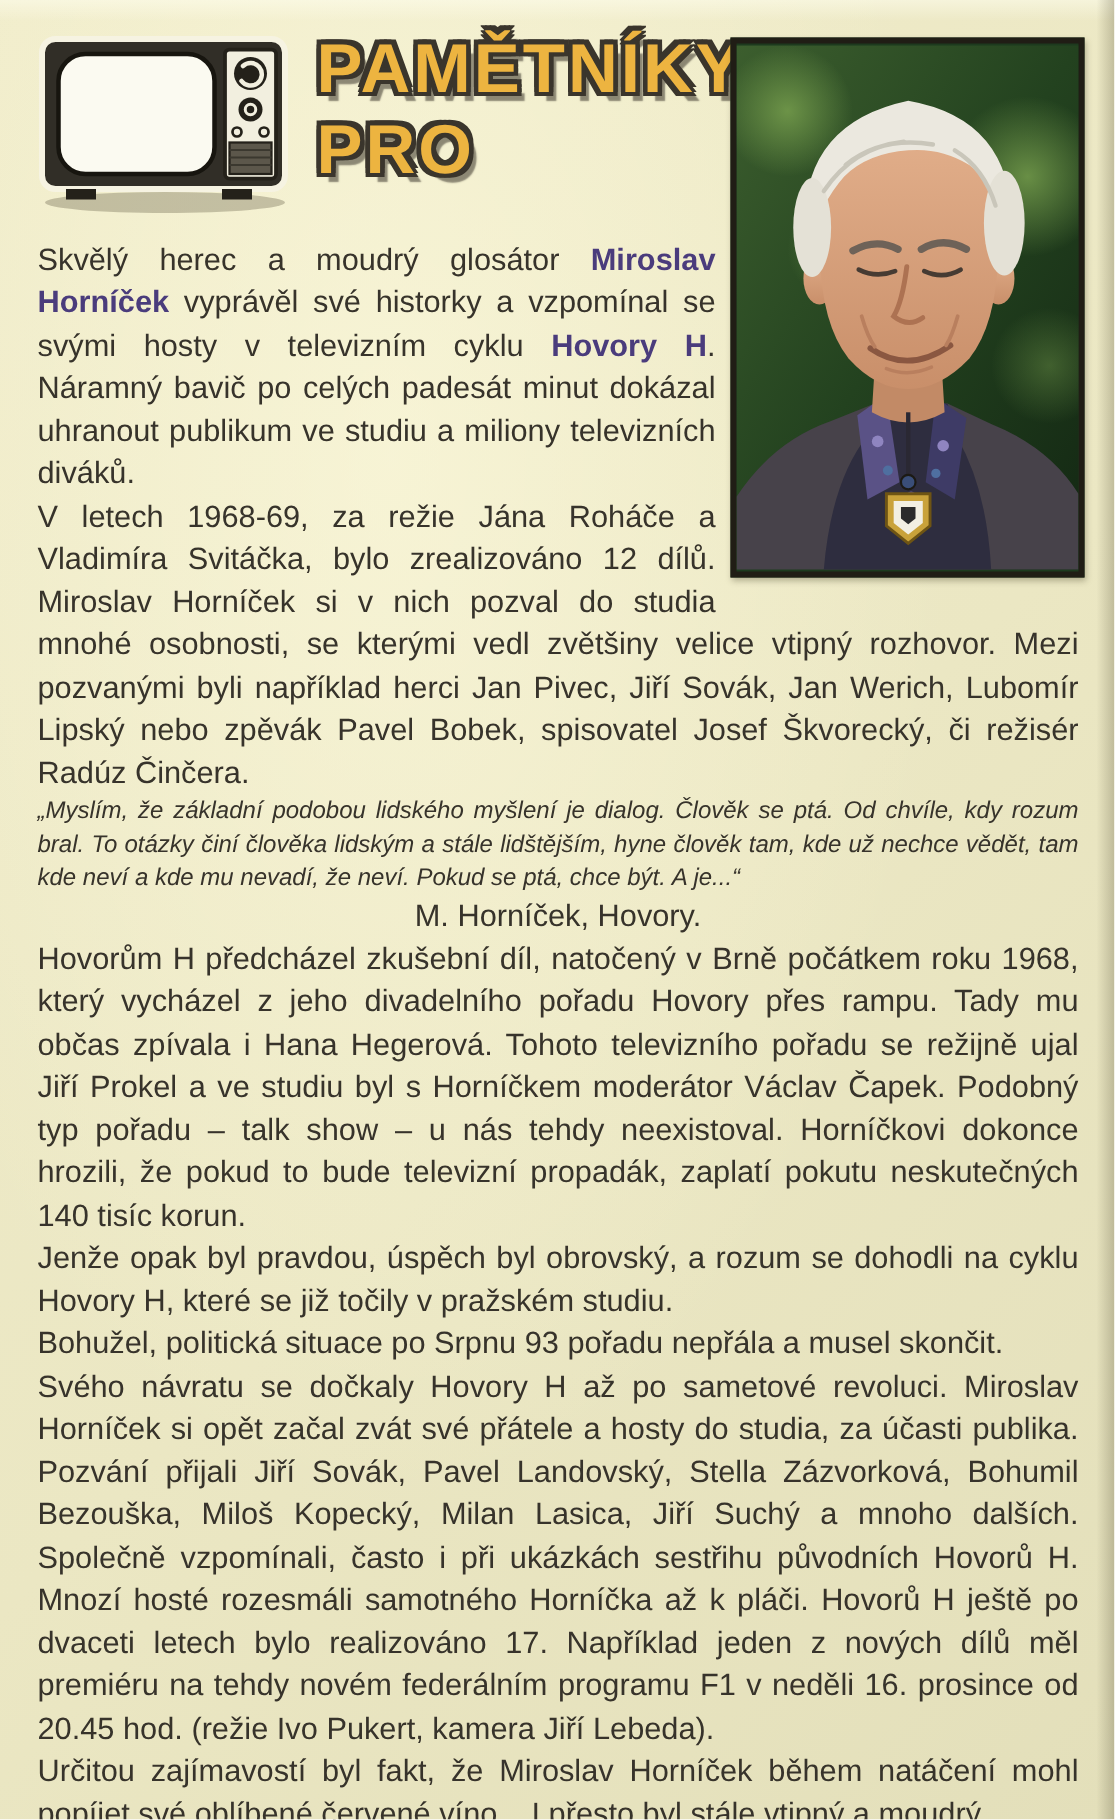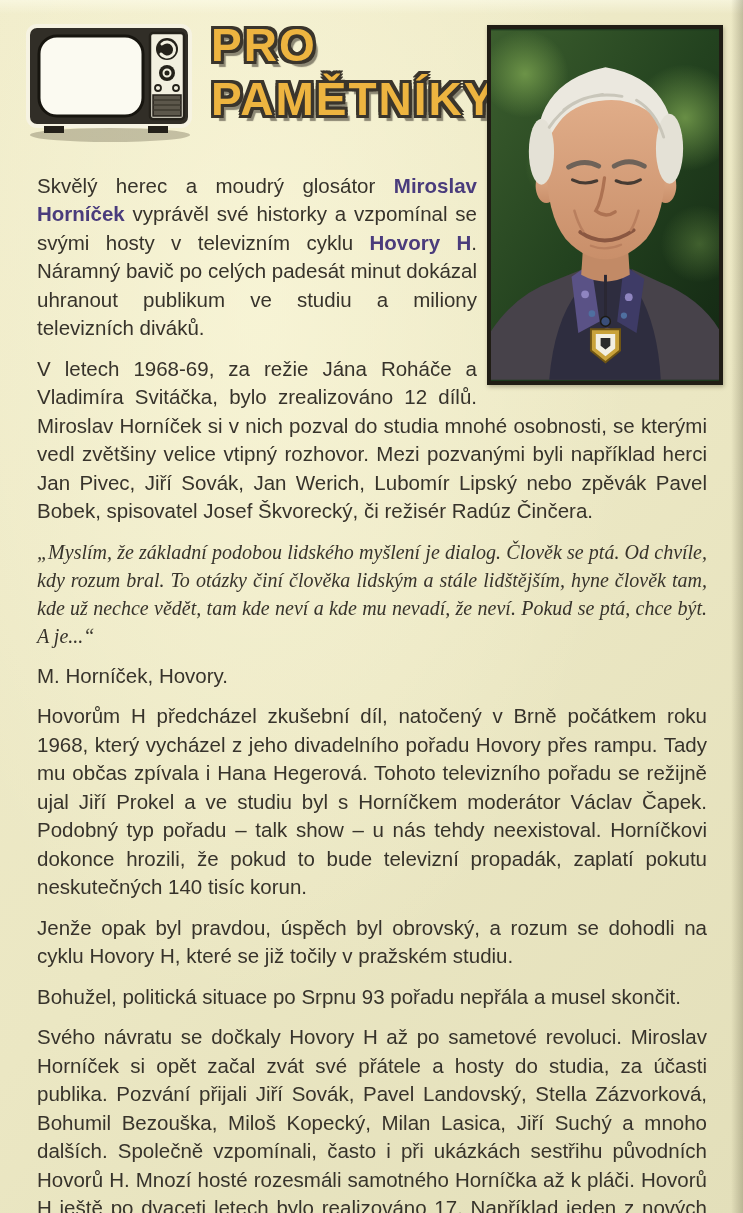--- a/index.html
+++ b/index.html
@@ -42,24 +42,24 @@
     border:4px solid #201d15;box-sizing:border-box;
     box-shadow:1px 2px 4px rgba(70,65,40,.35);
     background:#1d3a1e;
   }
   .photo-frame svg{display:block;width:100%;height:100%;}
   .body{
     position:absolute;left:25px;top:160px;width:694px;
     font-size:20.5px;line-height:1.39;text-align:justify;
   }
   .wrap-spacer{float:right;width:242px;height:236px;}
-  .body p{margin:12px;}
+  .body p{margin:0;}
   .bold-name{font-weight:bold;color:#4a3c7c;}
-  .quote{font-style:italic;font-size:20px;line-height:1.4;margin:14px 0 2px;font-family:Liberation Serif, serif;}
-  .quote-attr{text-align:left;margin:2px 10px 12px 0;}
+  .quote{font-style:italic;font-size:16px;line-height:1.4;margin:14px 0 2px;}
+  .quote-attr{text-align:center;margin:2px 10px 12px 0;}
 </style>
 </head>
 <body>
 
 <div class="page">
 
   <div class="tv-icon">
     <svg viewBox="0 0 176 126" xmlns="http://www.w3.org/2000/svg">
       <ellipse cx="88" cy="117" rx="80" ry="7" fill="rgba(70,62,40,.28)"></ellipse>
       <rect x="6" y="8" width="162" height="100" rx="9" fill="#312e27" stroke="#f6f3e2" stroke-width="4"></rect>
@@ -74,22 +74,22 @@
       <rect x="131" y="77" width="28" height="21" fill="#5c574b" stroke="#24211a" stroke-width="1.5"></rect>
       <line x1="131" y1="82" x2="159" y2="82" stroke="#3b382f" stroke-width="1.4"></line>
       <line x1="131" y1="87" x2="159" y2="87" stroke="#3b382f" stroke-width="1.4"></line>
       <line x1="131" y1="92" x2="159" y2="92" stroke="#3b382f" stroke-width="1.4"></line>
       <rect x="22" y="108" width="20" height="7" fill="#24211a"></rect>
       <rect x="126" y="108" width="20" height="7" fill="#24211a"></rect>
     </svg>
   </div>
 
   <div class="title">
+    <span class="line">PAMĚTNÍKY</span>
     <span class="line">PRO</span>
-    <span class="line">PAMĚTNÍKY</span>
   </div>
 
   <div class="photo-frame">
     <svg viewBox="0 0 235 360" xmlns="http://www.w3.org/2000/svg">
       <defs>
         <linearGradient id="bgg" x1="0" y1="0" x2="1" y2="1">
           <stop offset="0" stop-color="#3c5e2e"></stop>
           <stop offset="0.5" stop-color="#23421f"></stop>
           <stop offset="1" stop-color="#132713"></stop>
         </linearGradient>

